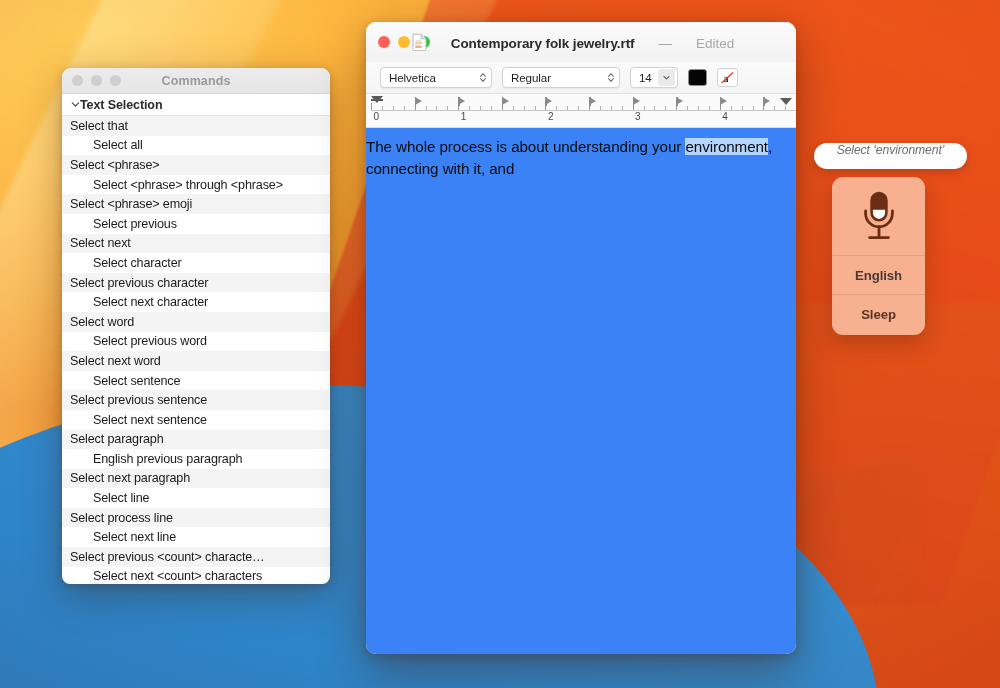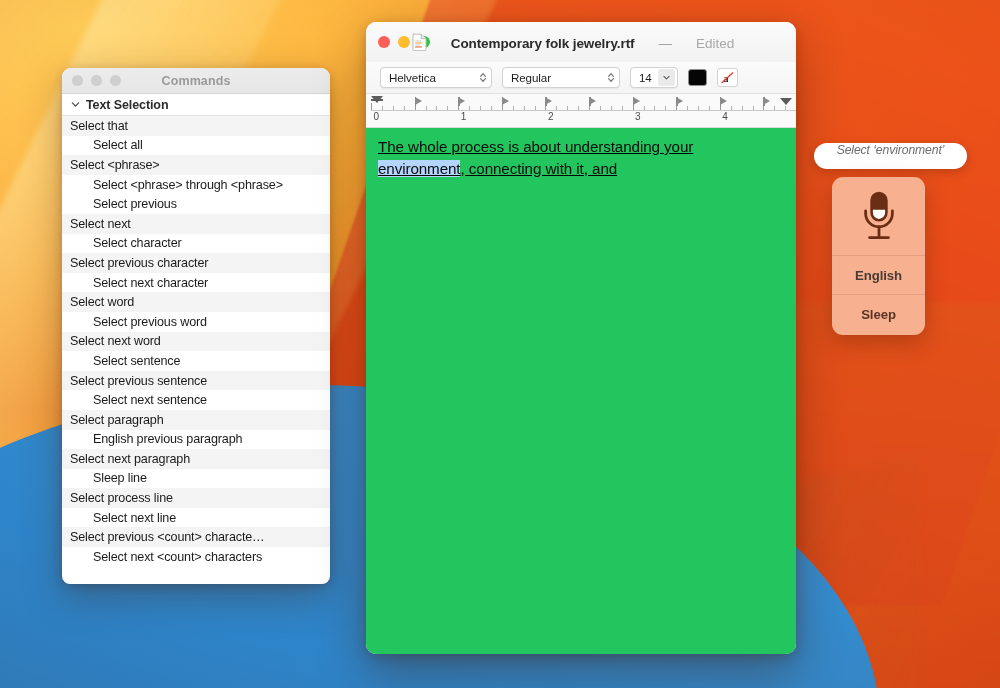--- a/index.html
+++ b/index.html
@@ -85,21 +85,21 @@
   .cmd-light { width:11px; height:11px; border-radius:50%; background:#cfcfcf; }
   .cmd-title {
     position:absolute; left:0; right:0; text-align:center;
     font-size:12.5px; font-weight:600; color:#9a9a9a;
     letter-spacing:.1px;
   }
   .cmd-section {
     height:22px;
     background:#fff;
     border-bottom:1px solid #e3e3e3;
-    display:flex; align-items:center; gap:6px;
+    display:flex; align-items:center; 
     padding-left:9px;
   }
   .chev-down { width:9px; height:9px; flex:none; display:block; }
   .cmd-section-label {
     font-size:12.5px; font-weight:700; color:#2b2b2b; letter-spacing:-.1px;
   }
   .cmd-list { height:468px; overflow:hidden; }
   .cmd-row {
     height:19.6px;
     display:flex; align-items:center;
@@ -223,24 +223,23 @@
   }
   .ruler-major {
     position:absolute; top:9px; width:1px; height:8px; background:#9a9a9a;
   }
   .ruler-num {
     position:absolute; top:17px;
     font-size:10px; color:#4a4a4a;
   }
 
   .te-page {
-    background:#22c55e;
+    background:#3b82f6;
     height:calc(632px - 40px - 32px - 34px);
-    padding:8px 12px 0 12px;
-    text-decoration:underline;
+    padding:8px 12px 0 0;
   }
   .doc-text {
     font-size:15.2px; color:#0c0c0c;
     line-height:21.6px;
     letter-spacing:-.1px;
     word-spacing:.1px;
   }
   .sel { background:#b4d5fd; }
 
   
@@ -310,35 +309,36 @@
       <path d="M1.5 3.2 L5 6.8 L8.5 3.2" fill="none" stroke="#4a4a4a" stroke-width="1.4" stroke-linecap="round" stroke-linejoin="round"></path>
     </svg>
     <span class="cmd-section-label">Text Selection</span>
   </div>
 
   <div class="cmd-list" id="cmd-list">
       <div class="cmd-row alt">Select that</div>
       <div class="cmd-row">Select all</div>
       <div class="cmd-row alt">Select &lt;phrase&gt;</div>
       <div class="cmd-row">Select &lt;phrase&gt; through &lt;phrase&gt;</div>
+      <div class="cmd-row alt">Select &lt;phrase&gt; emoji</div>
       <div class="cmd-row">Select previous</div>
       <div class="cmd-row alt">Select next</div>
       <div class="cmd-row">Select character</div>
       <div class="cmd-row alt">Select previous character</div>
       <div class="cmd-row">Select next character</div>
       <div class="cmd-row alt">Select word</div>
       <div class="cmd-row">Select previous word</div>
       <div class="cmd-row alt">Select next word</div>
       <div class="cmd-row">Select sentence</div>
       <div class="cmd-row alt">Select previous sentence</div>
       <div class="cmd-row">Select next sentence</div>
       <div class="cmd-row alt">Select paragraph</div>
       <div class="cmd-row">English previous paragraph</div>
       <div class="cmd-row alt">Select next paragraph</div>
-      <div class="cmd-row">Sleep line</div>
+      <div class="cmd-row">Select line</div>
       <div class="cmd-row alt">Select process line</div>
       <div class="cmd-row">Select next line</div>
       <div class="cmd-row alt">Select previous &lt;count&gt; characte…</div>
       <div class="cmd-row">Select next &lt;count&gt; characters</div>
     </div>
 </div>
 
 <div id="textedit-window">
   <div class="te-titlebar">
     <div class="te-lights">

